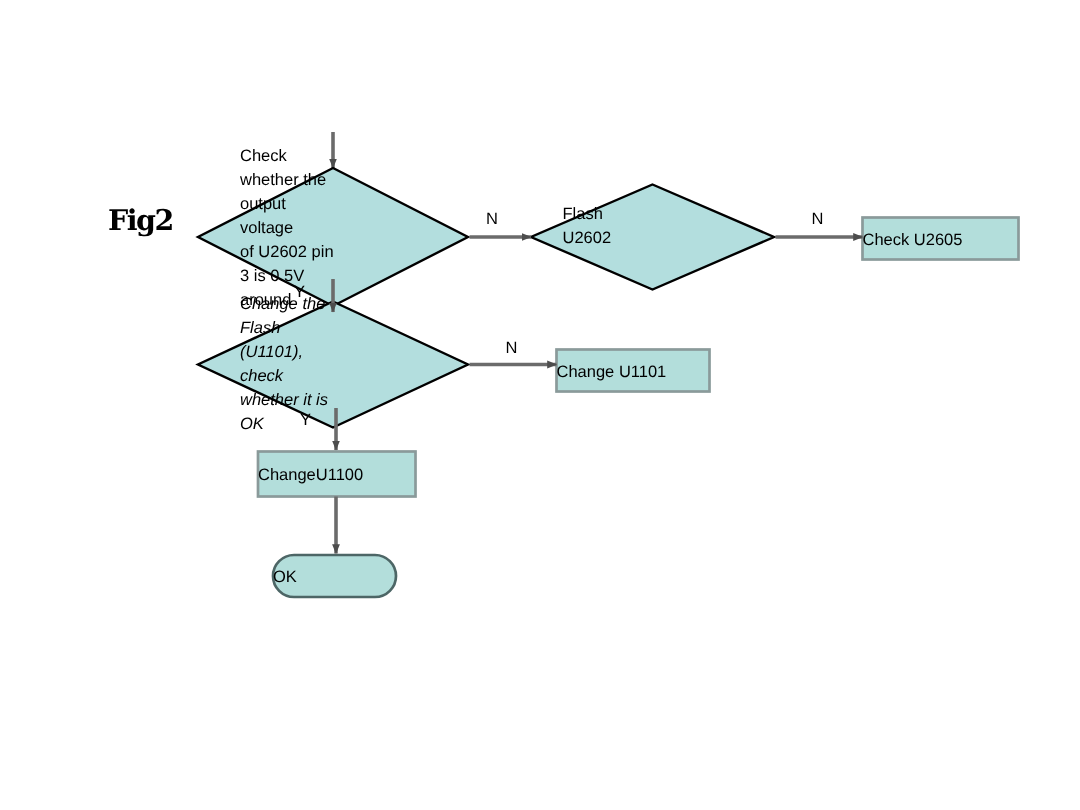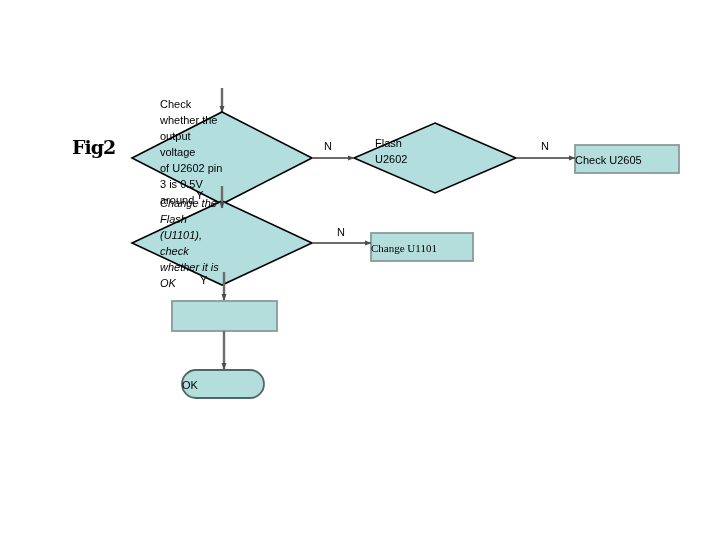--- a/index.html
+++ b/index.html
@@ -118,22 +118,23 @@
 (U1101),
 check
 whether it is
 OK</div>
 
   <div class="node-text" style="left:375px; top:135px; width:120px;">Flash
 U2602</div>
 
   <div class="node-text" style="left:575px; top:152px; width:104px;">Check U2605</div>
 
-  <div class="node-text" style="left:371px; top:240px; width:106px;font-family:Liberation Serif, serif;">Change U1101</div>
+  <div class="node-text" style="left:371px; top:240px; width:106px;">Change U1101</div>
 
+  <div class="node-text" style="left:172px; top:309px; width:105px;">ChangeU1100</div>
 
   <div class="node-text" style="left:182px; top:377px; width:82px;">OK</div>
 
   <div class="edge-label" style="left:324px; top:140px;">N</div>
 
   <div class="edge-label" style="left:541px; top:140px;">N</div>
 
   <div class="edge-label" style="left:196px; top:189px;">Y</div>
 
   <div class="edge-label" style="left:337px; top:226px;">N</div>

